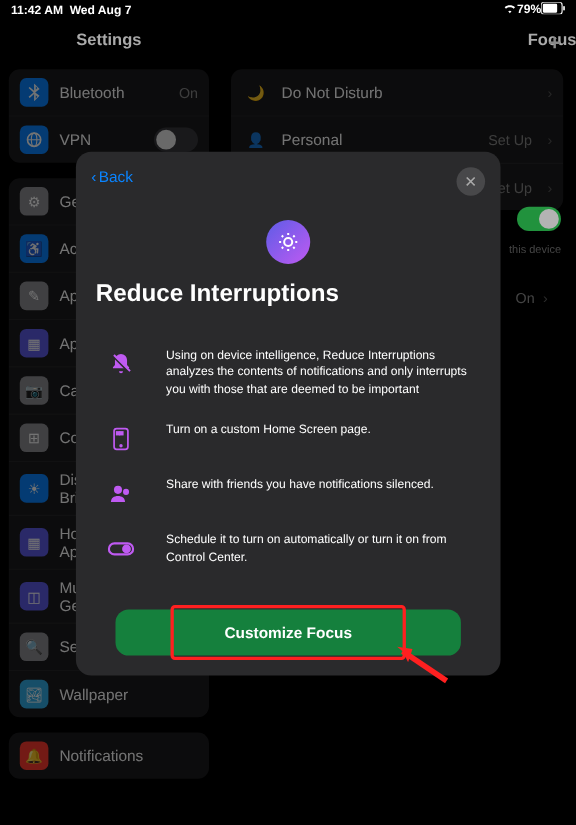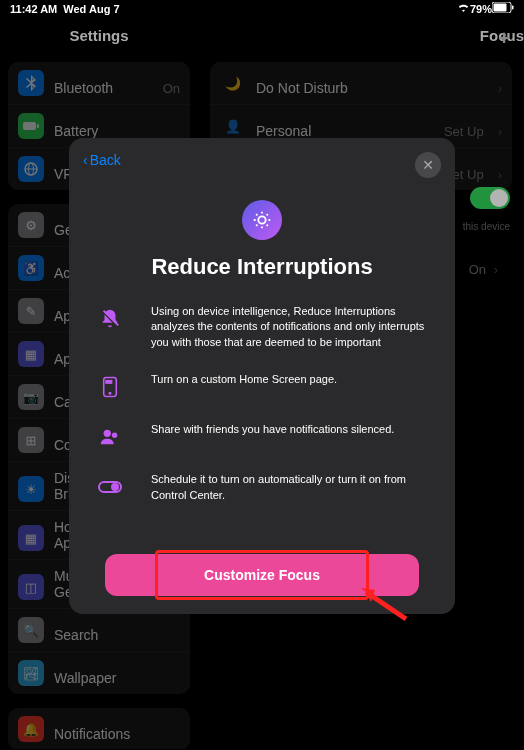--- a/index.html
+++ b/index.html
@@ -11,21 +11,21 @@
 
 .split { display: flex; height: calc(100% - 18px); }
 .sidebar { width: 198px; background: #000; overflow: hidden; }
 .main { flex: 1; background: #000; overflow: hidden; position: relative; }
 
 .sidebar-header { text-align: center; font-weight: 600; font-size: 15px; padding: 10px 0; color: #aaa; }
 .main-header { text-align: right; font-weight: 600; font-size: 15px; padding: 10px 0; color: #aaa; position: relative; }
 .plus-btn { position: absolute; right: 14px; top: 10px; font-size: 20px; color: #888; }
 
 .list-group { margin: 8px 8px 14px 8px; background: #1c1c1e; border-radius: 10px; overflow: hidden; opacity: 0.45; }
-.list-row { display: flex; align-items: flex-end; padding: 8px 10px; gap: 10px; border-bottom: 1px solid rgba(255,255,255,0.05); min-height: 38px; }
+.list-row { display: flex; align-items: center; padding: 8px 10px; gap: 10px; border-bottom: 1px solid rgba(255,255,255,0.05); min-height: 38px; }
 .list-row:last-child { border-bottom: none; }
 .row-icon { width: 26px; height: 26px; border-radius: 6px; display: flex; align-items: center; justify-content: center; flex-shrink: 0; font-size: 13px; }
 .row-label { flex: 1; color: #fff; font-size: 14px; }
 .row-detail { color: #888; font-size: 13px; }
 .row-chevron { color: #555; font-size: 13px; margin-left: 4px; }
 
 .vpn-toggle { width: 40px; height: 22px; background: #39393d; border-radius: 11px; position: relative; }
 .vpn-toggle::after { content: ''; position: absolute; left: 2px; top: 2px; width: 18px; height: 18px; background: #e8e8e8; border-radius: 50%; }
 
 .green-toggle { width: 40px; height: 22px; background: #30d158; border-radius: 11px; position: relative; }
@@ -35,28 +35,28 @@
 
 .modal-overlay { position: absolute; top: 0; left: 0; right: 0; bottom: 0; display: flex; align-items: flex-start; justify-content: center; padding-top: 138px; }
 .modal { width: 386px; height: 476px; background: #2a2a2c; border-radius: 14px; position: relative; padding: 14px 18px 18px 18px; display: flex; flex-direction: column; }
 
 .modal-back { position: absolute; top: 14px; left: 14px; color: #0a84ff; font-size: 14px; display: flex; align-items: center; gap: 2px; }
 .modal-close { position: absolute; top: 14px; right: 14px; width: 26px; height: 26px; background: #48484a; border-radius: 50%; display: flex; align-items: center; justify-content: center; color: #aaa; font-size: 14px; }
 
 .modal-icon { width: 40px; height: 40px; margin: 48px auto 14px auto; border-radius: 50%; background: linear-gradient(135deg, #5e5ce6, #bf5af2); display: flex; align-items: center; justify-content: center; }
 .modal-icon svg { width: 22px; height: 22px; }
 
-.modal-title { text-align: center; font-size: 22px; font-weight: 700; margin-bottom: 24px; }
+.modal-title { text-align: left; font-size: 22px; font-weight: 700; margin-bottom: 36px; }
 
 .feature { display: flex; gap: 28px; padding: 0 10px; margin-bottom: 22px; align-items: flex-start; }
 .feature-icon { width: 26px; height: 26px; flex-shrink: 0; display: flex; align-items: center; justify-content: center; color: #bf5af2; font-size: 18px; margin-top: 2px; }
 .feature-text { font-size: 11px; line-height: 1.4; color: #fff; font-weight: 500; }
 
 .customize-wrap { margin-top: auto; position: relative; padding: 0 18px; }
-.customize-btn { width: 100%; background: #ec4899; color: #fff; border: none; border-radius: 12px; padding: 13px 0; font-size: 14px; font-weight: 600; text-align: center; }
+.customize-btn { width: 100%; background: #15803d; color: #fff; border: none; border-radius: 12px; padding: 13px 0; font-size: 14px; font-weight: 600; text-align: center; }
 .highlight-box { position: absolute; top: -4px; left: 68px; right: 68px; bottom: -4px; border: 3px solid #ff2020; border-radius: 4px; pointer-events: none; }
 .arrow { position: absolute; right: 26px; bottom: -28px; }
 
 .icon-bt { background: #0a84ff; }
 .icon-bat { background: #30d158; }
 .icon-vpn { background: #0a84ff; }
 .icon-gen { background: #8e8e93; }
 .icon-acc { background: #0a84ff; }
 .icon-purple { background: #5e5ce6; }
 .icon-gray { background: #8e8e93; }
@@ -96,29 +96,20 @@
       <div class="list-row">
         <div class="row-icon icon-bt">
           <svg width="12" height="16" viewBox="0 0 12 16" fill="#fff">
               <path d="M6 0v6.5L2 3l-1 1 4.5 4L1 12l1 1 4-3.5V16l5-5-4-3 4-3-5-5zm1.5 2.5L9 4 7.5 5.5v-3zm0 8L9 12l-1.5 1.5v-3z"></path>
             </svg>
         </div>
         <span class="row-label">Bluetooth</span>
         <span class="row-detail">On</span>
       </div>
       <div class="list-row">
-        <div class="row-icon icon-bat">
-          <svg width="16" height="10" viewBox="0 0 16 10" fill="#fff">
-              <rect x="0" y="1" width="13" height="8" rx="2"></rect>
-              <rect x="14" y="3" width="2" height="4" rx="1"></rect>
-            </svg>
-        </div>
-        <span class="row-label">Battery</span>
-      </div>
-      <div class="list-row">
         <div class="row-icon icon-vpn">
           <svg width="16" height="16" viewBox="0 0 16 16" fill="#fff">
               <circle cx="8" cy="8" r="6" fill="none" stroke="#fff" stroke-width="1.5"></circle>
               <ellipse cx="8" cy="8" rx="2.5" ry="6" fill="none" stroke="#fff" stroke-width="1"></ellipse>
               <line x1="2" y1="8" x2="14" y2="8" stroke="#fff" stroke-width="1"></line>
             </svg>
         </div>
         <span class="row-label">VPN</span>
         <div class="vpn-toggle"></div>
       </div>

